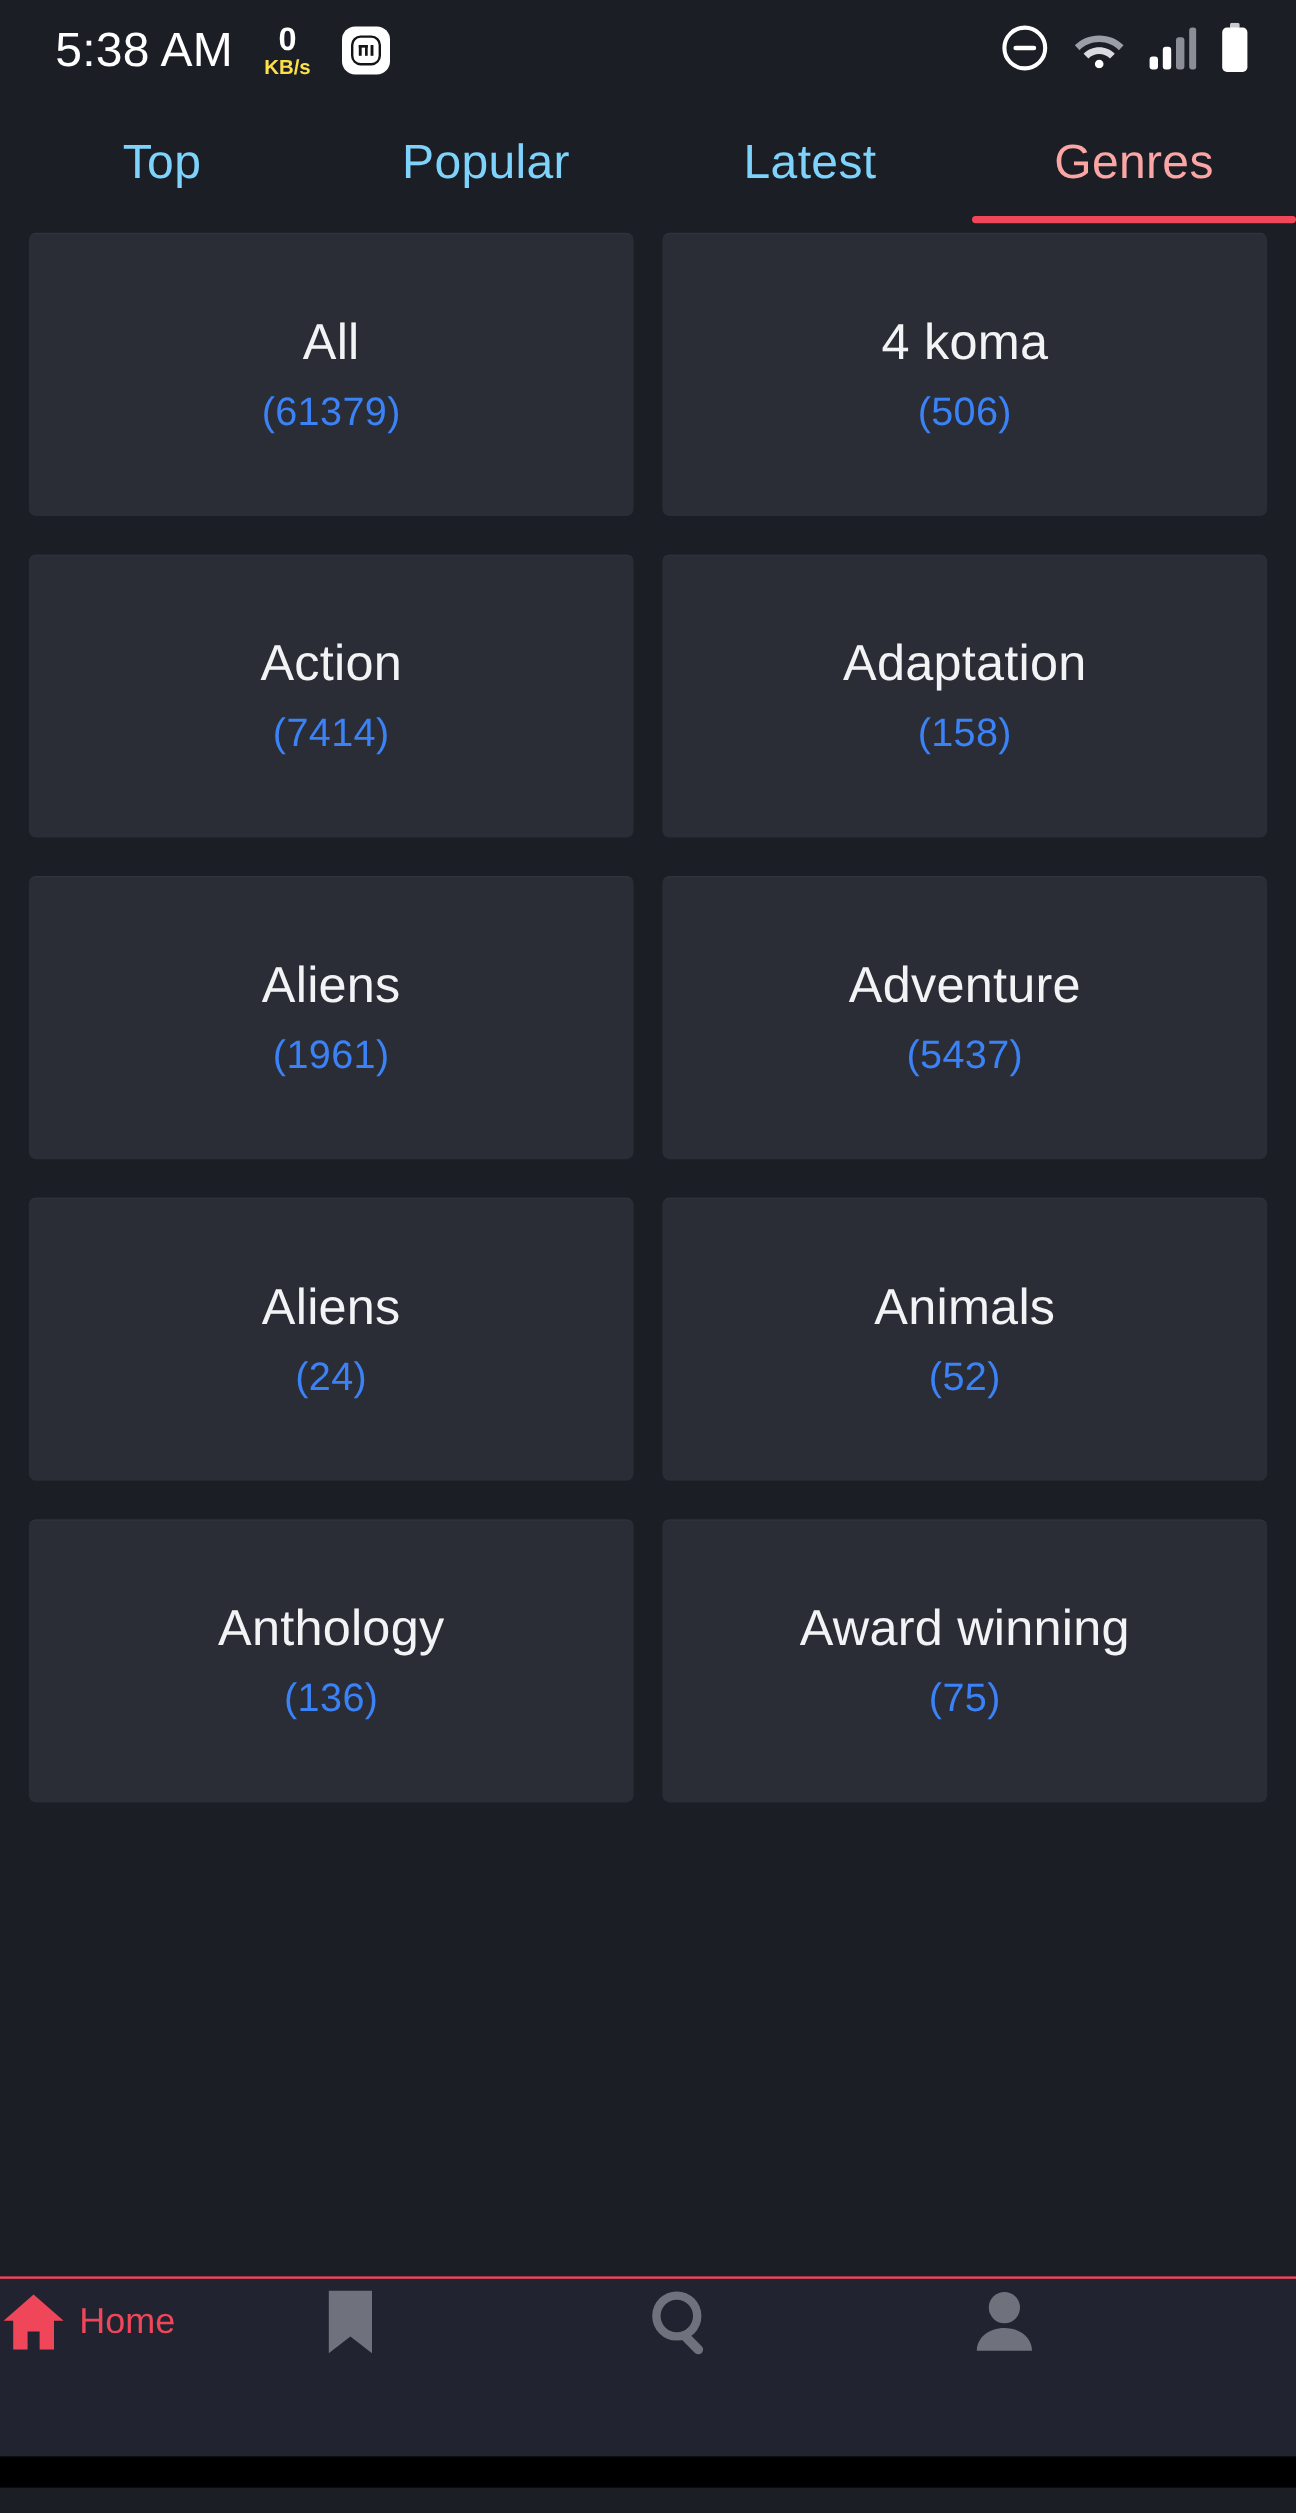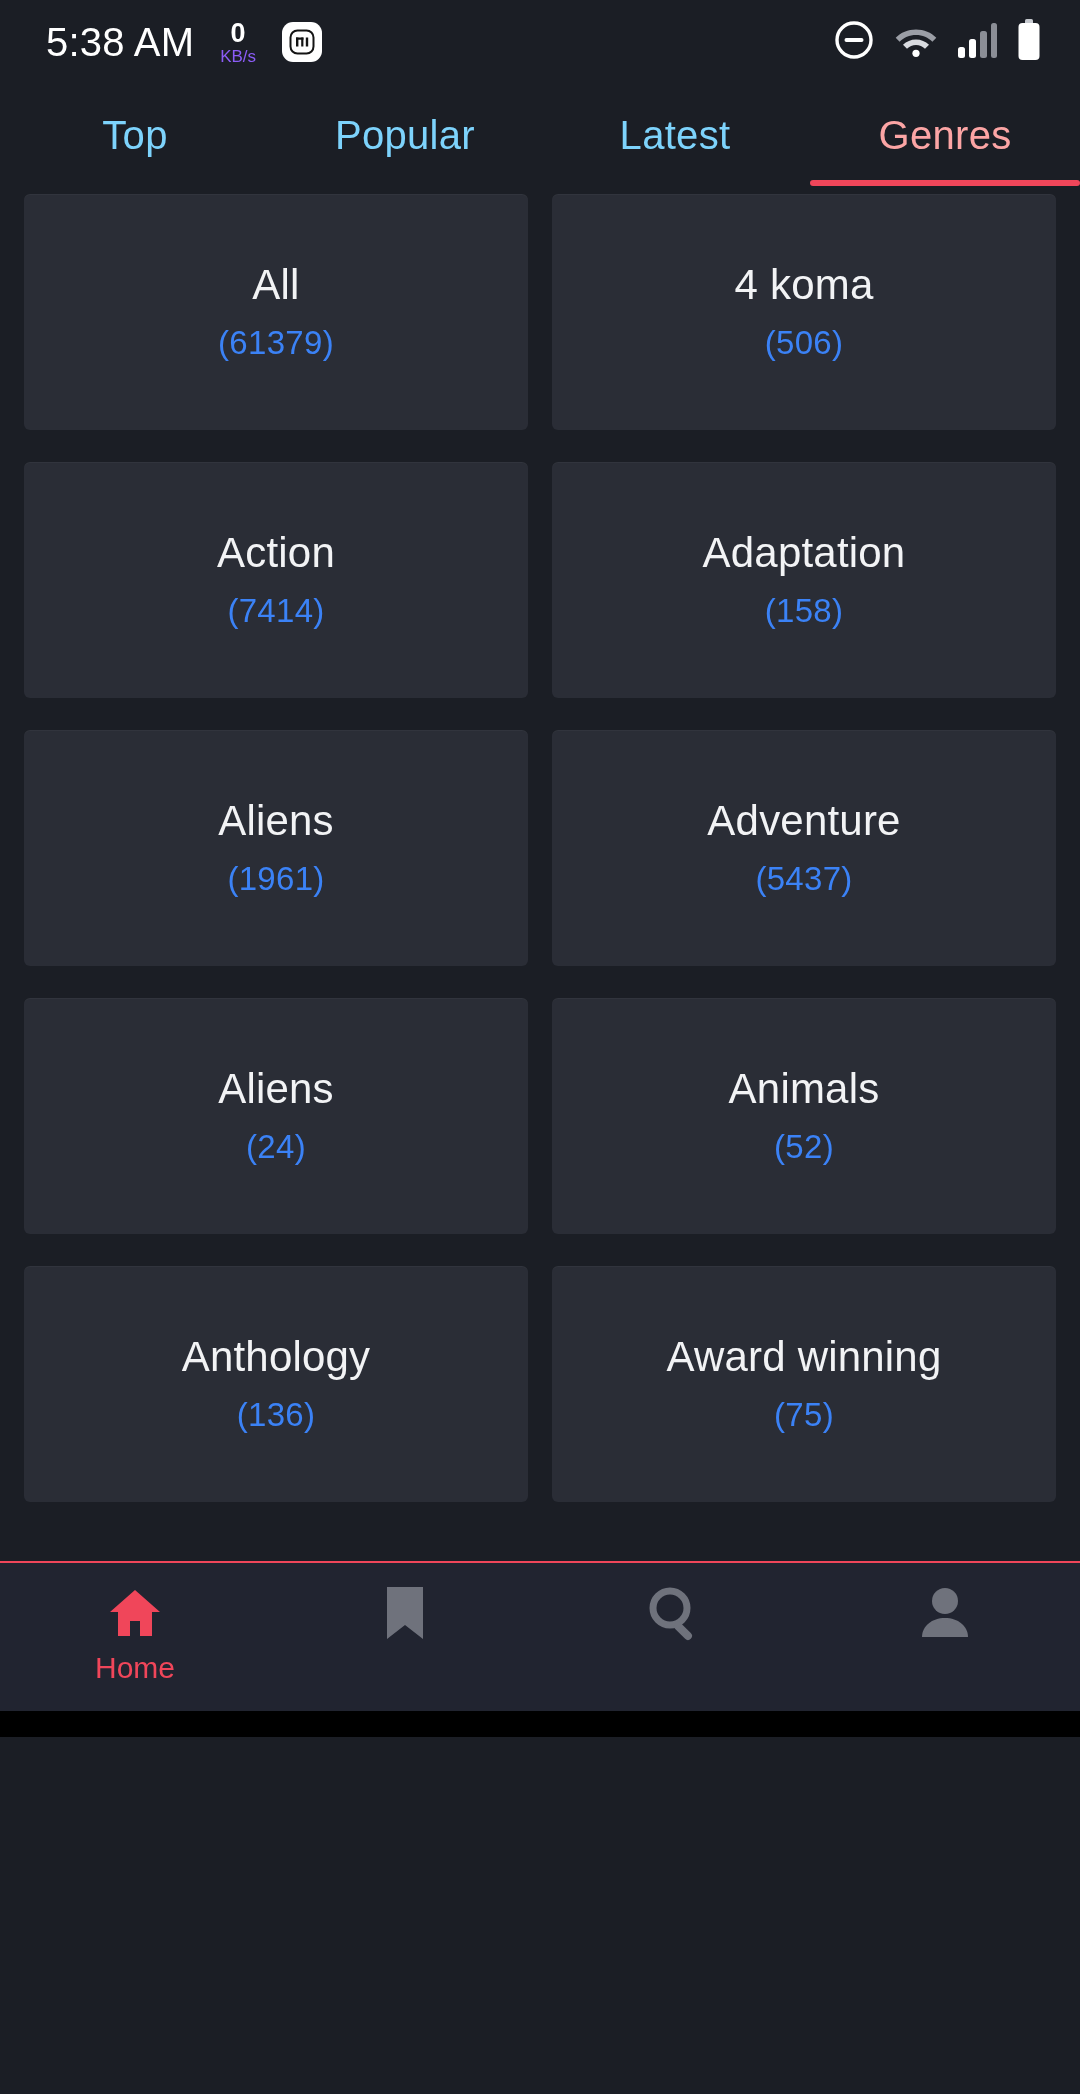--- a/index.html
+++ b/index.html
@@ -2,33 +2,33 @@
 <html><head>
 <meta charset="utf-8">
 <style>
   * { margin:0; padding:0; box-sizing:border-box; }
   html, body {
     width:1080px; height:2094px;
     background:#1b1e25;
     font-family:"Liberation Sans", sans-serif;
     overflow:hidden;
   }
-  #screen { position:relative; width:1080px; height:1737px; background:#1b1e25; }
+  #screen { position:relative; width:1080px; height:2073px; background:#1b1e25; }
 
   
   .statusbar {
     height:84px; display:flex; align-items:center;
     justify-content:space-between;
     padding:0 38px 0 46px;
   }
   .sb-left { display:flex; align-items:center; gap:26px; }
   .sb-time { color:#fff; font-size:40px; font-weight:500; letter-spacing:.2px; }
   .sb-speed { display:flex; flex-direction:column; align-items:center; line-height:1; }
   .sb-speed .num { color:#fff; font-size:27px; font-weight:600; }
-  .sb-speed .unit { color:#8b5cf6; font-size:17px; font-weight:400; margin-top:1px; }
+  .sb-speed .unit { color:#fde047; font-size:17px; font-weight:700; margin-top:1px; }
   .sb-appicon {
     width:40px; height:40px; border-radius:11px; background:#fff;
     display:flex; align-items:center; justify-content:center;
   }
   .sb-right { display:flex; align-items:center; gap:19px; }
 
   
   .tabs {
     height:102px; display:flex; align-items:center;
     position:relative;
@@ -71,23 +71,23 @@
   }
 
   
   .bottomnav {
     position:absolute; left:0; right:0; bottom:0;
     height:176px; background:#212430;
     border-top:2px solid #f0465a;
     display:flex; align-items:flex-start;
   }
   .navitem {
-    flex:1; display:flex; flex-direction:column;
+    flex:1; display:flex; flex-direction:row;
     align-items:center; justify-content:flex-start;
-    padding-top:22px; gap:10px;
+    padding-top:8px; gap:10px;
   }
   .navitem .lbl { color:#f0465a; font-size:30px; }
   .nav-icon { display:flex; align-items:center; justify-content:center; height:56px; }
   .navbar-gesture {
     position:absolute; bottom:0; left:0; right:0; height:26px; background:#000;
   }
 </style>
 </head>
 <body>
 

